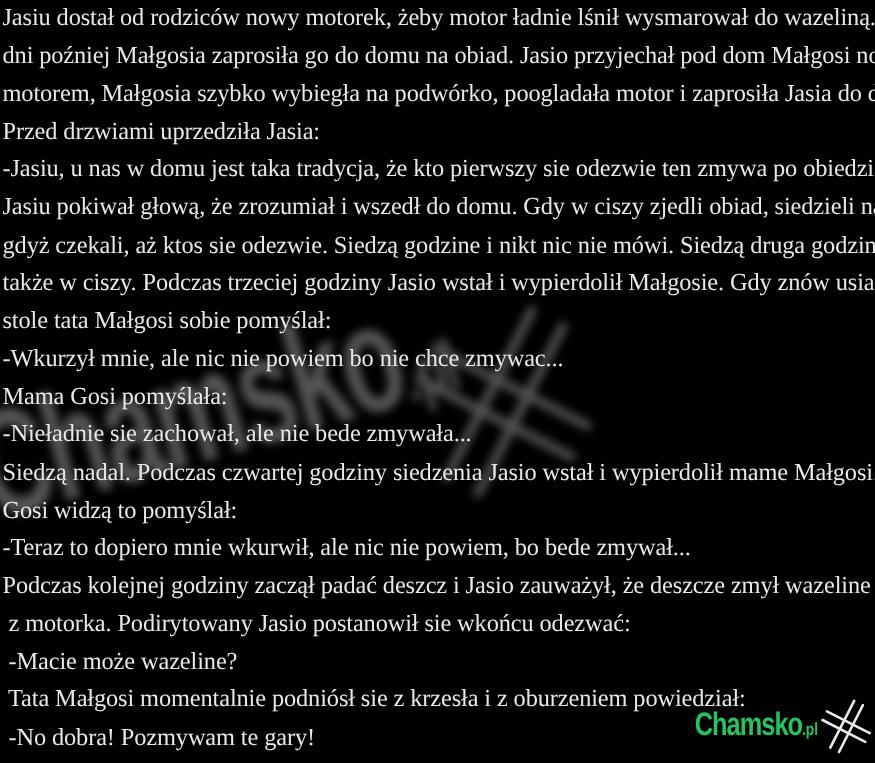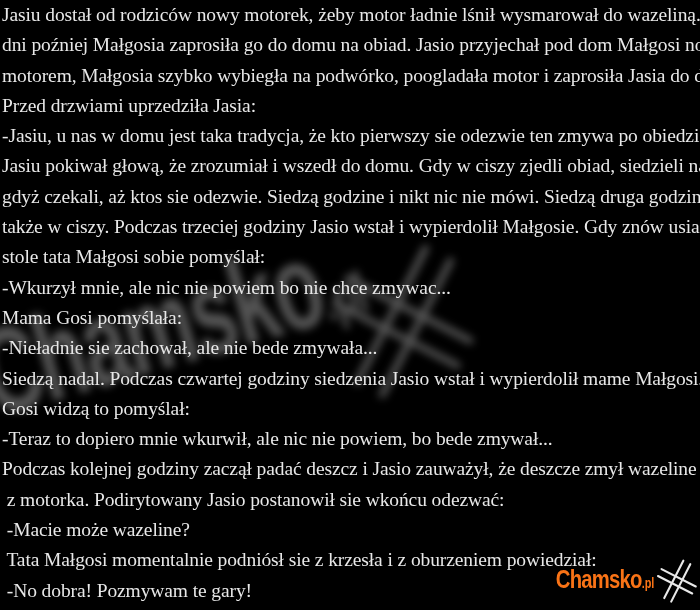--- a/index.html
+++ b/index.html
@@ -64,21 +64,21 @@
   }
 
   
   .logo {
     position: absolute;
     right: 2px;
     bottom: 6px;
     z-index: 3;
     display: flex;
     align-items: center;
-    color: #f97316;
+    color: #22c55e;
   }
   .logo-text {
     font-family: "Liberation Sans", sans-serif;
     font-weight: bold;
     font-size: 26px;
     line-height: 26px;
     letter-spacing: -1px;
     transform: scaleX(0.78);
     transform-origin: 100% 50%;
     white-space: nowrap;

